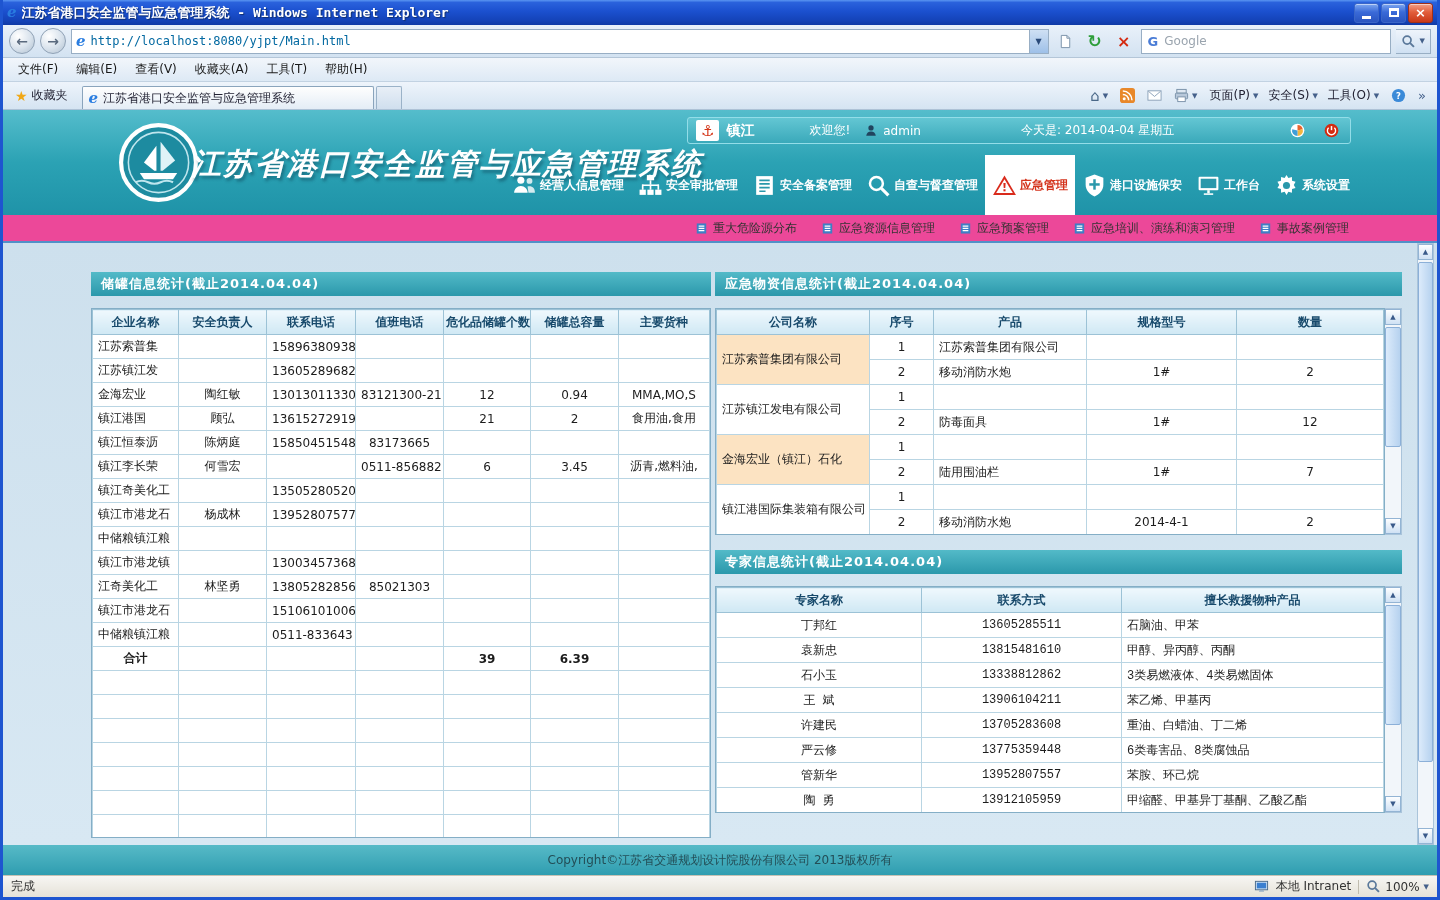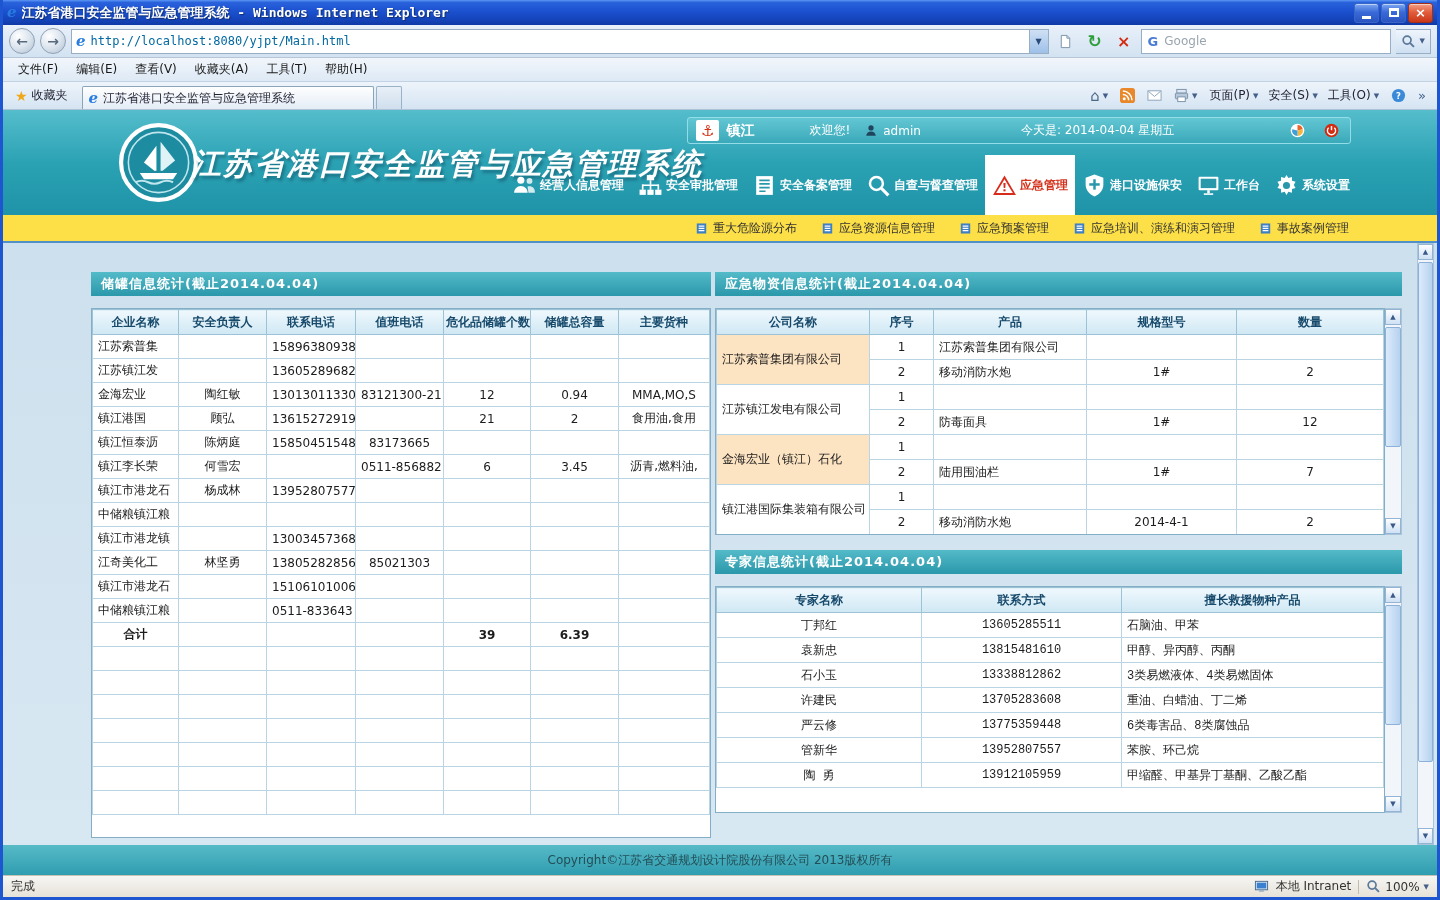--- a/index.html
+++ b/index.html
@@ -79,21 +79,21 @@
   .round-ico.first{margin-left:auto;}
   .mainnav{position:absolute;right:80px;bottom:0;display:flex;align-items:stretch;height:60px;}
   .nav-item{display:flex;flex-direction:row;align-items:center;justify-content:center;gap:3px;padding:0 7px;color:#fff;
     font-size:12px;font-weight:bold;cursor:pointer;white-space:nowrap;}
   .nav-icon{width:25px;height:25px;color:#fff;}
   .nav-icon svg{width:100%;height:100%;display:block;}
   .nav-item.active{background:#fff;}
   .nav-item.active .nav-label{color:#d4331c;}
 
   
-  .subnav{height:28px;flex:0 0 28px;background:#fde047;border-bottom:2px solid #5290c8;display:flex;align-items:center;
+  .subnav{height:28px;flex:0 0 28px;background:#ec4899;border-bottom:2px solid #5290c8;display:flex;align-items:center;
     justify-content:flex-end;gap:24px;padding-right:88px;font-size:12px;color:#333;}
   .subnav-item{display:flex;align-items:center;gap:5px;cursor:pointer;white-space:nowrap;}
   .subnav-ico{width:13px;height:13px;display:inline-flex;}
   .subnav-ico svg{width:100%;height:100%;display:block;}
 
   
   .content{position:relative;height:602px;flex:0 0 602px;background:linear-gradient(180deg,#cde0ed,#d8e8f3);overflow:hidden;}
   .panel{position:absolute;}
   .tank-panel{left:88px;top:29px;width:620px;}
   .supplies-panel{left:712px;top:29px;width:687px;}
@@ -516,20 +516,29 @@
               <tr>
                 <td class="al">镇江李长荣</td>
                 <td>何雪宏</td>
                 <td>&nbsp;</td>
                 <td>0511-856882</td>
                 <td>6</td>
                 <td>3.45</td>
                 <td>沥青,燃料油,</td>
               </tr>
               <tr>
+                <td class="al">镇江奇美化工</td>
+                <td>&nbsp;</td>
+                <td>13505280520</td>
+                <td>&nbsp;</td>
+                <td>&nbsp;</td>
+                <td>&nbsp;</td>
+                <td>&nbsp;</td>
+              </tr>
+              <tr>
                 <td class="al">镇江市港龙石</td>
                 <td>杨成林</td>
                 <td>13952807577</td>
                 <td>&nbsp;</td>
                 <td>&nbsp;</td>
                 <td>&nbsp;</td>
                 <td>&nbsp;</td>
               </tr>
               <tr>
                 <td class="al">中储粮镇江粮</td>
@@ -767,20 +776,25 @@
                   <td>袁新忠</td>
                   <td>13815481610</td>
                   <td class="al">甲醇、异丙醇、丙酮</td>
                 </tr>
                 <tr>
                   <td>石小玉</td>
                   <td>13338812862</td>
                   <td class="al">3类易燃液体、4类易燃固体</td>
                 </tr>
                 <tr>
+                  <td>王 斌</td>
+                  <td>13906104211</td>
+                  <td class="al">苯乙烯、甲基丙</td>
+                </tr>
+                <tr>
                   <td>许建民</td>
                   <td>13705283608</td>
                   <td class="al">重油、白蜡油、丁二烯</td>
                 </tr>
                 <tr>
                   <td>严云修</td>
                   <td>13775359448</td>
                   <td class="al">6类毒害品、8类腐蚀品</td>
                 </tr>
                 <tr>

